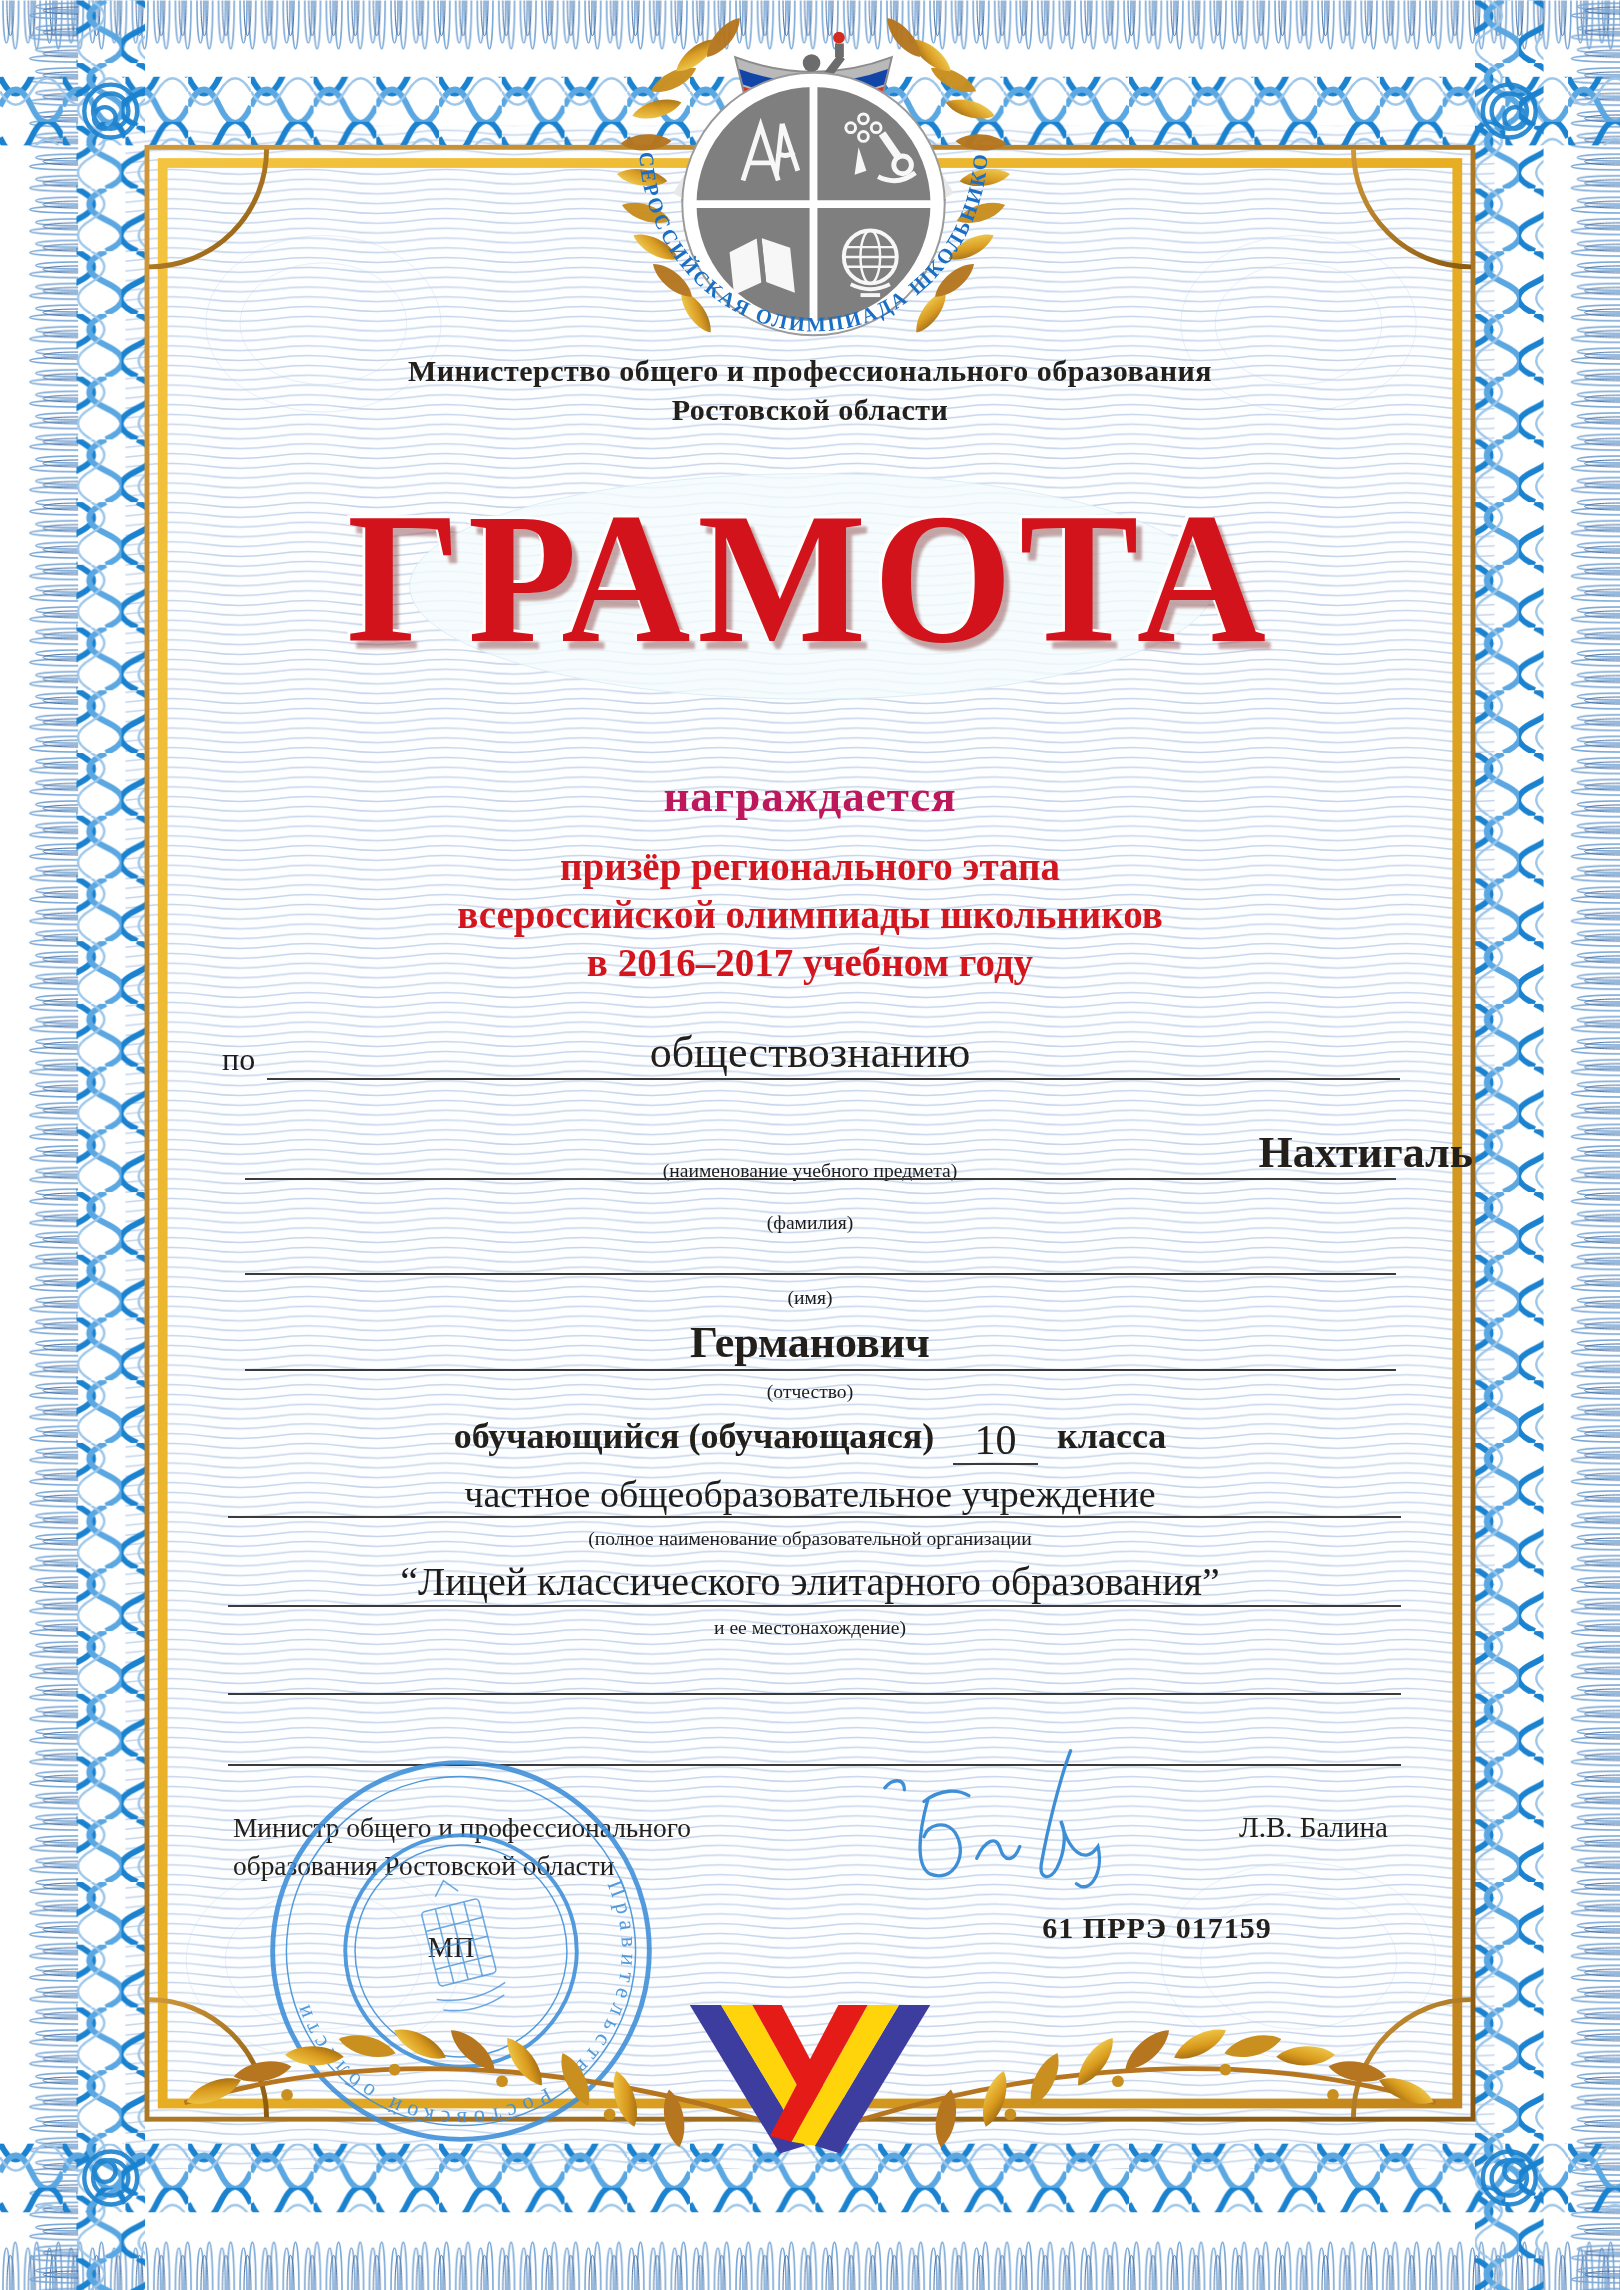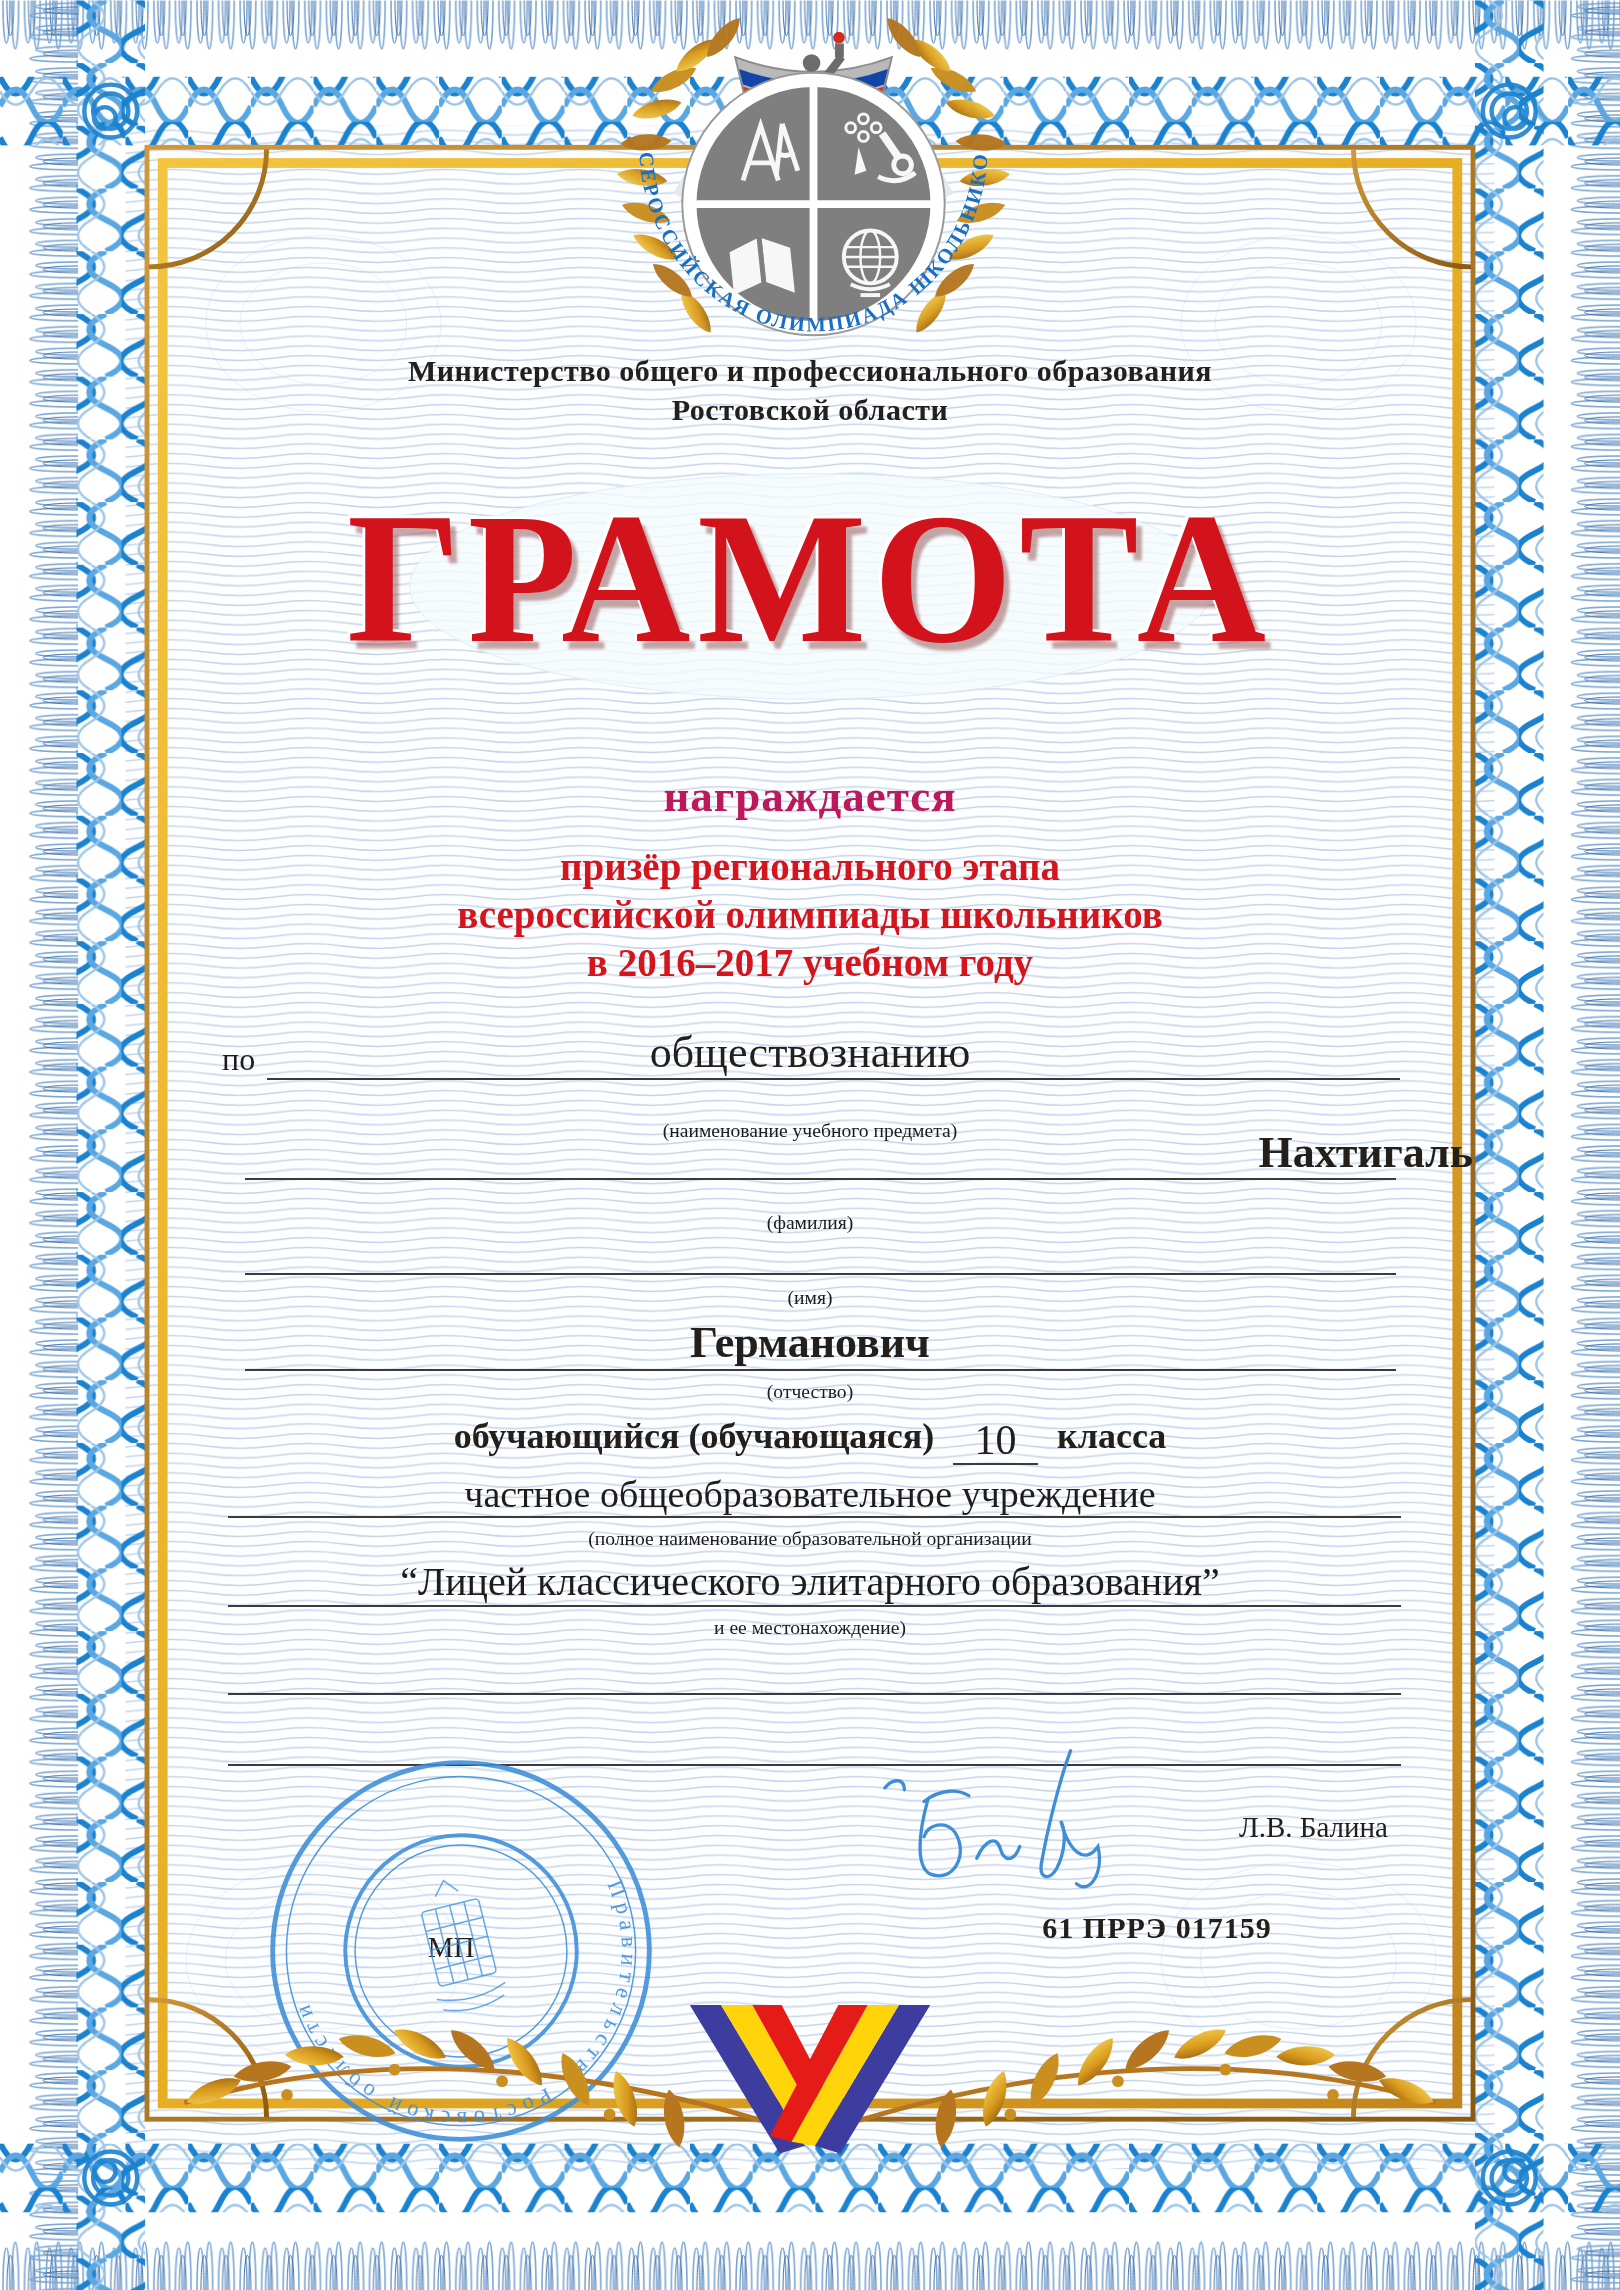--- a/index.html
+++ b/index.html
@@ -247,21 +247,21 @@
 
   <div class="abs centered red-reason">
     <div>призёр регионального этапа</div>
     <div>всероссийской олимпиады школьников</div>
     <div>в 2016–2017 учебном году</div>
   </div>
 
   <div class="abs" style="left:222px;top:1041px;font-size:32px;">по</div>
   <div class="abs centered form-value regular" style="top:1027px;">обществознанию</div>
   <div class="rule" style="left:267px;top:1078px;width:1133px;"></div>
-  <div class="abs centered caption" style="top:1120px;">(наименование учебного предмета)</div>
+  <div class="abs centered caption" style="top:1160px;">(наименование учебного предмета)</div>
 
   <div class="abs centered form-value" style="top:1127px;text-align:right;">Нахтигаль</div>
   <div class="rule" style="left:245px;top:1178px;width:1151px;"></div>
   <div class="abs centered caption" style="top:1192px;margin-top:20px;">(фамилия)</div>
 
   <div class="rule" style="left:245px;top:1273px;width:1151px;"></div>
   <div class="abs centered caption" style="top:1287px;">(имя)</div>
 
   <div class="abs centered form-value" style="top:1317px;">Германович</div>
   <div class="rule" style="left:245px;top:1369px;width:1151px;"></div>
@@ -277,20 +277,24 @@
   <div class="rule" style="left:228px;top:1516px;width:1173px;"></div>
   <div class="abs centered caption" style="top:1528px;">(полное наименование образовательной организации</div>
 
   <div class="abs centered inst2">“Лицей классического элитарного образования”</div>
   <div class="rule" style="left:228px;top:1605px;width:1173px;"></div>
   <div class="abs centered caption" style="top:1617px;">и ее местонахождение)</div>
 
   <div class="rule" style="left:228px;top:1693px;width:1173px;"></div>
   <div class="rule" style="left:228px;top:1764px;width:1173px;"></div>
 
+  <div class="abs minister">
+    <div>Министр общего и профессионального</div>
+    <div>образования Ростовской области</div>
+  </div>
 
   <div class="abs mp">МП</div>
 
   <svg class="abs" style="left:257px;top:1747px;opacity:.88" width="408" height="408" viewBox="0 0 416 416">
     <defs>
         <path id="stampArc" d="M208,44 A164,164 0 1 1 207.9,44" fill="none"></path>
       </defs>
     <g transform="rotate(-14 208 208)" stroke="#3c8ed8" fill="none">
       <circle cx="208" cy="208" r="192" stroke-width="5"></circle>
       <circle cx="208" cy="208" r="178" stroke-width="1.5"></circle>

